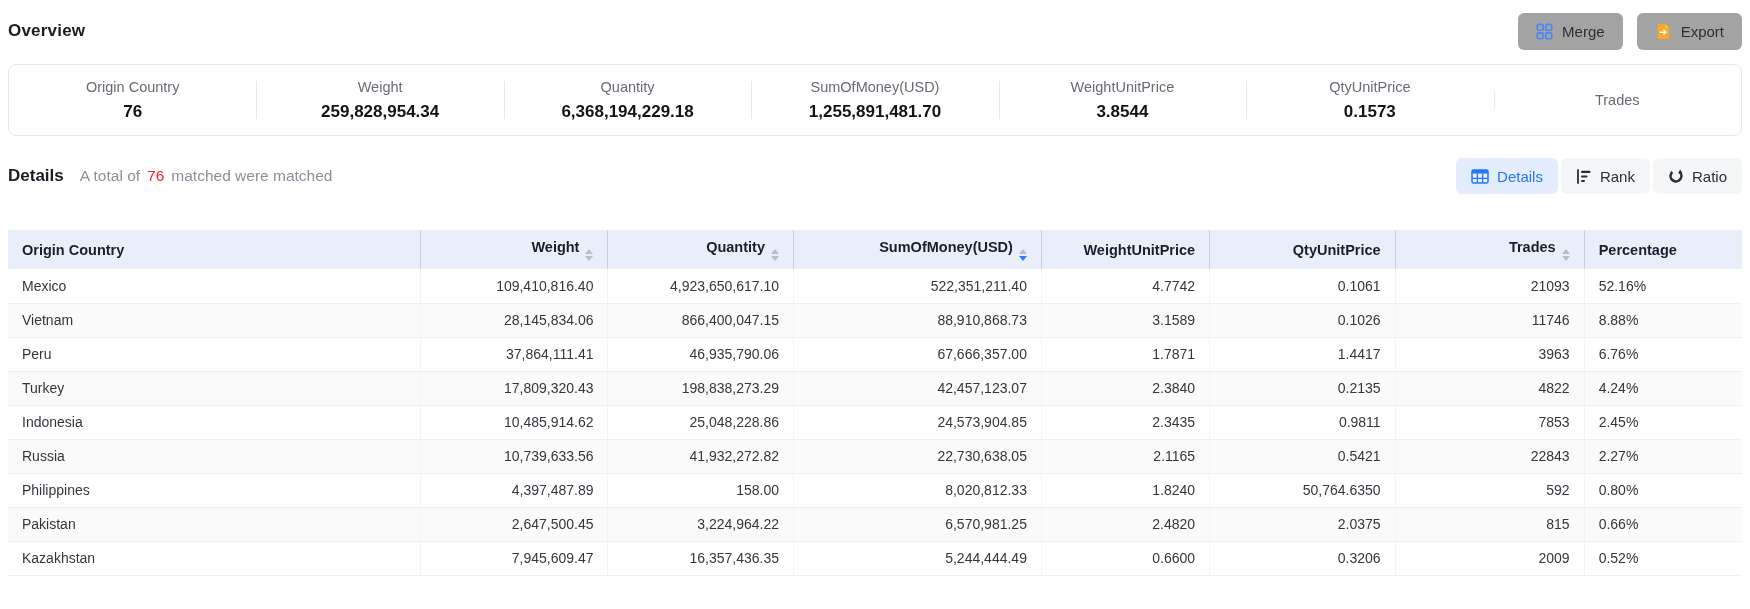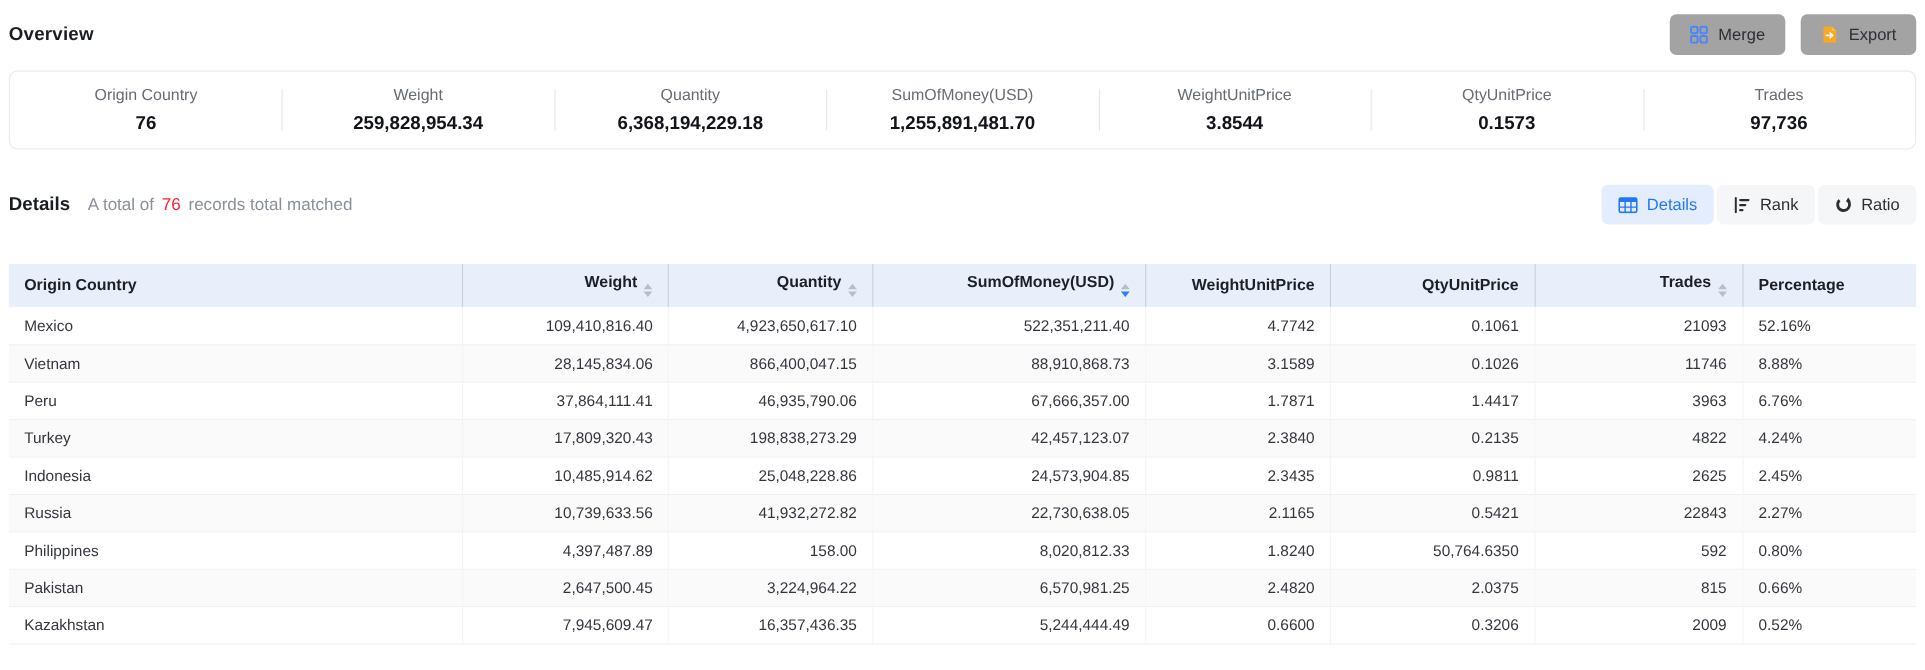--- a/index.html
+++ b/index.html
@@ -31,21 +31,21 @@
   }
   .stat { flex:1; text-align:center; position:relative; padding:4px 0; }
   .stat + .stat::before {
     content:""; position:absolute; left:0; top:12%; height:76%;
     width:1px; background:#e6e7e9;
   }
   .stat-label { font-size:14.5px; color:#676b73; }
   .stat-value { font-size:17px; font-weight:700; color:#121419; margin-top:7px; }
 
   
-  .details-bar { margin-top:32px; display:flex; justify-content:space-between; align-items:center; height:36px; }
+  .details-bar { margin-top:22px; display:flex; justify-content:space-between; align-items:center; height:36px; }
   .details-left { display:flex; align-items:baseline; gap:16px; }
   .details-title { font-size:17px; font-weight:700; color:#1a1d23; }
   .records { font-size:15.5px; color:#8a8f99; }
   .records .count { color:#f5222d; margin:0 7px; }
   .tabs { display:flex; gap:3px; }
   .tab {
     display:inline-flex; align-items:center; gap:8px;
     height:36px; padding:0 15px; background:#f5f6f8;
     border:none; border-radius:6px; font-size:15px; color:#2b2e33;
     font-family:inherit; cursor:pointer;
@@ -130,28 +130,27 @@
       <div class="stat">
     <div class="stat-label">WeightUnitPrice</div>
     <div class="stat-value">3.8544</div>
   </div>
       <div class="stat">
     <div class="stat-label">QtyUnitPrice</div>
     <div class="stat-value">0.1573</div>
   </div>
       <div class="stat">
     <div class="stat-label">Trades</div>
-    <div class="stat-value">97,736</div>
   </div>
     </div>
 
   <div class="details-bar">
     <div class="details-left">
       <span class="details-title">Details</span>
-      <span class="records"><span>A total of</span><span class="count">76</span><span>records total matched</span></span>
+      <span class="records"><span>A total of</span><span class="count">76</span><span>matched were matched</span></span>
     </div>
     <div class="tabs">
       <button class="tab active">
         <span>
           <svg width="18" height="15" viewBox="0 0 18 15" fill="none">
             <rect x="1" y="1" width="16" height="13" rx="1.5" stroke="#2477f2" stroke-width="1.5"></rect>
             <rect x="1" y="1" width="16" height="3.6" fill="#2477f2"></rect>
             <path d="M6.4 4.6v9.4M11.7 4.6v9.4M1 9.3h16" stroke="#2477f2" stroke-width="1.3"></path>
           </svg>
         </span>
@@ -256,21 +255,21 @@
           <td style="text-align: right;">4822</td>
           <td style="text-align: left;">4.24%</td>
         </tr>
         <tr>
           <td style="text-align: left;">Indonesia</td>
           <td style="text-align: right;">10,485,914.62</td>
           <td style="text-align: right;">25,048,228.86</td>
           <td style="text-align: right;">24,573,904.85</td>
           <td style="text-align: right;">2.3435</td>
           <td style="text-align: right;">0.9811</td>
-          <td style="text-align: right;">2625</td>
+          <td style="text-align: right;">7853</td>
           <td style="text-align: left;">2.45%</td>
         </tr>
         <tr>
           <td style="text-align: left;">Russia</td>
           <td style="text-align: right;">10,739,633.56</td>
           <td style="text-align: right;">41,932,272.82</td>
           <td style="text-align: right;">22,730,638.05</td>
           <td style="text-align: right;">2.1165</td>
           <td style="text-align: right;">0.5421</td>
           <td style="text-align: right;">22843</td>

